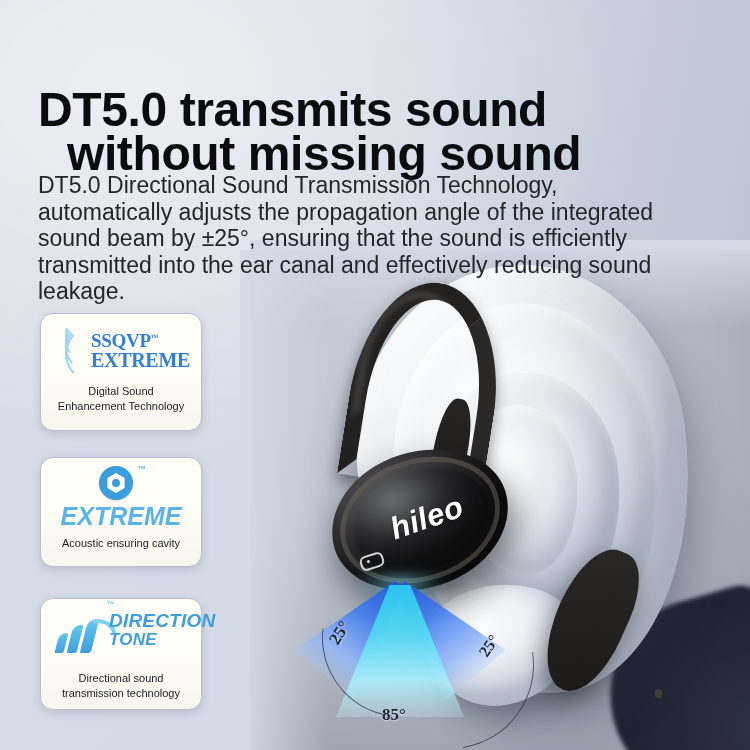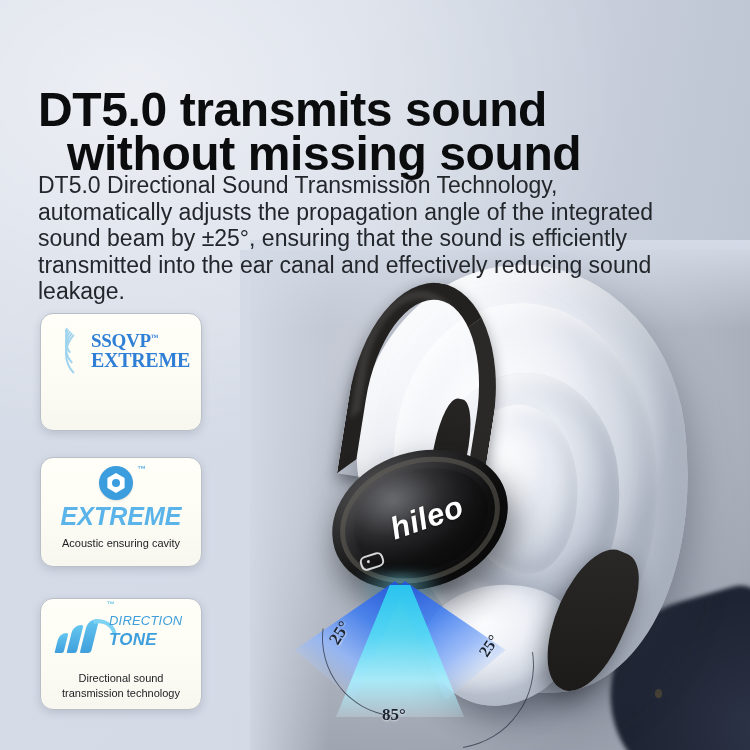--- a/index.html
+++ b/index.html
@@ -190,21 +190,21 @@
   .swoosh{position:absolute;left:10px;top:10px;width:52px;height:36px;}
   .swoosh i{position:absolute;bottom:0;border-radius:14px 4px 4px 2px;
     background:linear-gradient(180deg,#64c6ef 0%,#3f9fdc 100%);transform:skewX(-14deg);}
   .sw1{left:0;width:9px;height:20px;}
   .sw2{left:13px;width:10px;height:28px;}
   .sw3{left:27px;width:11px;height:34px;border-radius:16px 6px 4px 2px;}
   .sw-arc{position:absolute;left:22px;top:2px;width:30px;height:32px;
     border:4px solid #7fd3f2;border-radius:50%;
     border-color:#7fd3f2 transparent transparent transparent;transform:rotate(28deg);}
   .dirt{position:absolute;left:62px;top:4px;text-align:left;}
-  .dirt .d1{color:#3f9fdc;font-size:13px;font-weight:400;font-style:italic;line-height:19px;letter-spacing:.2px;}
+  .dirt .d1{color:#3f9fdc;font-size:19px;font-weight:700;font-style:italic;line-height:19px;letter-spacing:.2px;}
   .dirt .d2{color:#3f9fdc;font-size:17px;font-weight:700;font-style:italic;line-height:19px;letter-spacing:.2px;}
   .tm3{position:absolute;left:60px;top:-7px;color:#6cc3ea;font-size:8px;font-weight:700;}
 </style>
 </head>
 <body>
 
 <div id="stage">
 
   <div class="bg"></div>
   <div class="bg-soft"></div>
@@ -272,20 +272,24 @@
           <i class="wv4"></i>
           <i class="wv5"></i>
       </div>
       <div class="ssqvp">
         <div class="t1">
           <span>SSQVP</span><span class="tm">™</span>
         </div>
         <div class="t2">EXTREME</div>
       </div>
     </div>
+    <div class="cap">
+      <div>Digital Sound</div>
+      <div>Enhancement Technology</div>
+    </div>
   </div>
 
   <div class="card card2">
     <div class="lg2">
       <div class="hexmark"></div>
       <div class="tm2">™</div>
       <div class="acav">EXTREME</div>
     </div>
     <div class="cap">
       <div>Acoustic ensuring cavity</div>

